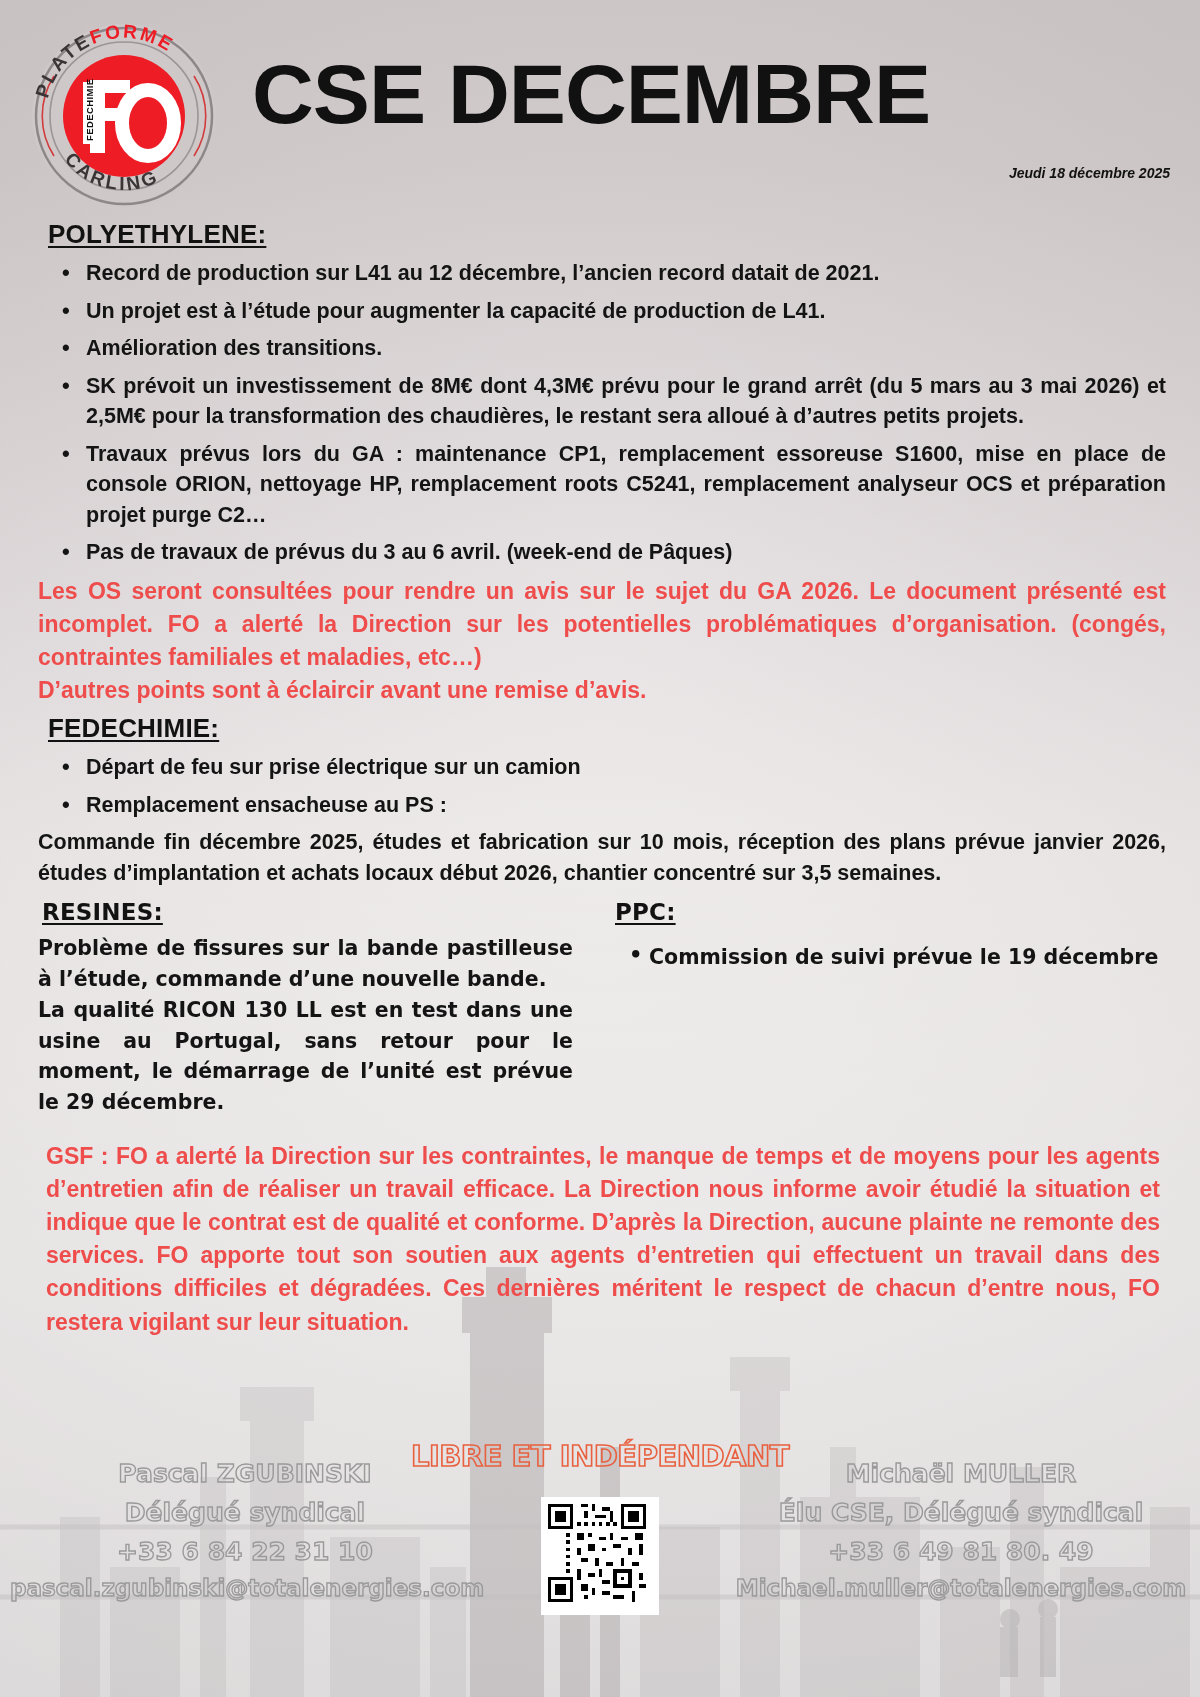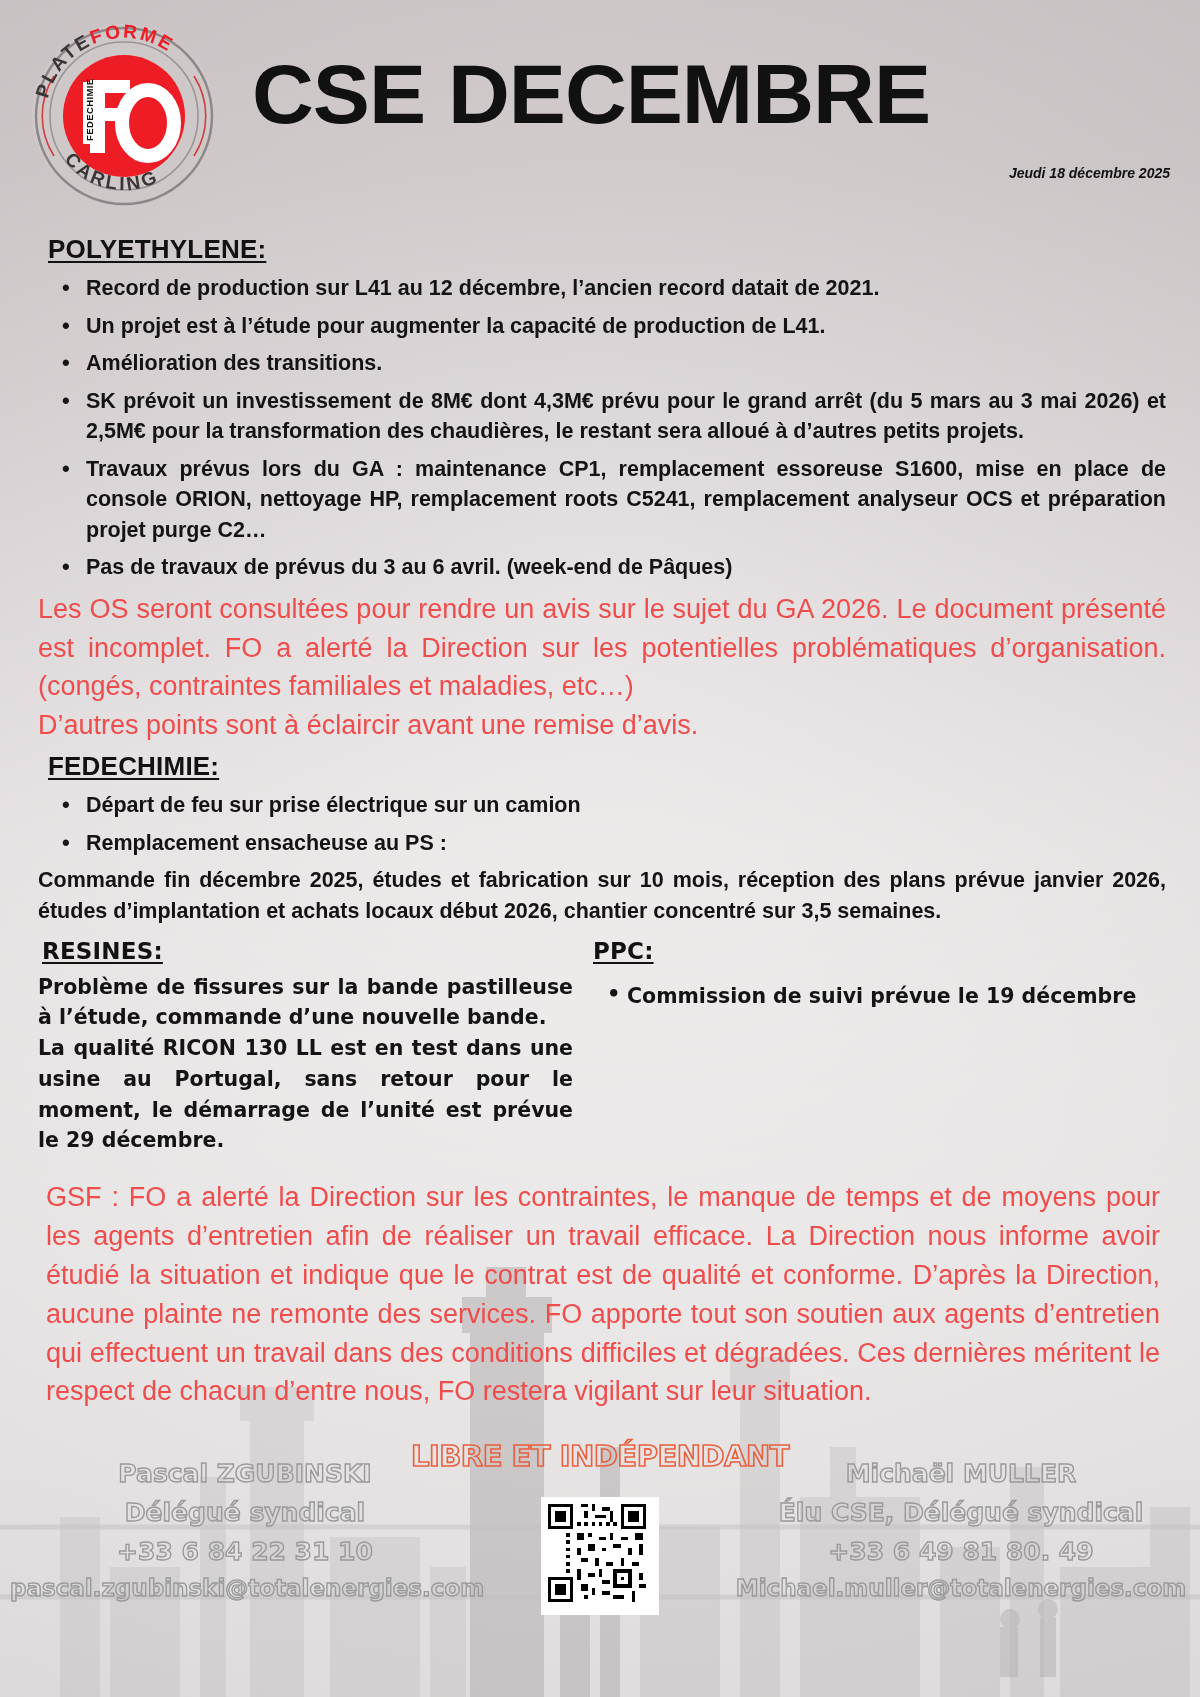--- a/index.html
+++ b/index.html
@@ -44,47 +44,47 @@
     line-height:1;
     transform:scaleX(1.02);
     transform-origin:left center;
   }
   .subtitle{
     position:absolute;right:30px;top:165px;
     font-weight:bold;font-style:italic;font-size:14px;color:#111;
   }
 
   
-  .content{position:absolute;left:0;right:0;top:228px;padding:0 34px 0 38px;}
+  .content{position:absolute;left:0;right:0;top:213px;padding:0 34px 0 38px;}
 
   .sec-head{
     font-weight:bold;font-size:26px;color:#121212;
     text-decoration:underline;text-underline-offset:3px;
     margin:6px 0 8px 10px;letter-spacing:.2px;
   }
   ul.bullets{margin:0 0 2px 0;padding:0 0 0 44px;list-style:none;}
   ul.bullets li{
     position:relative;font-weight:bold;font-size:21.5px;line-height:1.42;
     color:#141414;margin:0 0 7px 0;text-align:justify;padding-left:4px;
   }
   ul.bullets li::before{
     content:"\2022";position:absolute;left:-20px;top:-1px;font-size:22px;color:#141414;
   }
   p.body{
     font-weight:bold;font-size:21.5px;line-height:1.45;color:#141414;
     margin:0 0 4px 0;text-align:justify;
   }
   p.red{
-    font-weight:normal;font-size:27px;line-height:1.44;color:#ef4c4c;
+    font-weight:bold;font-size:23px;line-height:1.44;color:#ef4c4c;
     margin:0;text-align:justify;
   }
   p.red.last{text-align:left;}
 
   
-  .cols{display:flex;margin-top:2px;}
+  .cols{display:flex;gap:22px;margin-top:2px;}
   .col-l{width:535px;}
   .col-r{flex:1;padding-left:16px;}
   .col-l p.wide, .col-r li{
     font-family:"DejaVu Sans", sans-serif;
   }
   .sec-head.wide{font-family:"DejaVu Sans", sans-serif;font-size:23px;}
   p.wide{
     font-family:"DejaVu Sans", sans-serif;font-weight:bold;font-size:20.5px;
     line-height:1.5;color:#141414;margin:0;text-align:justify;
   }

